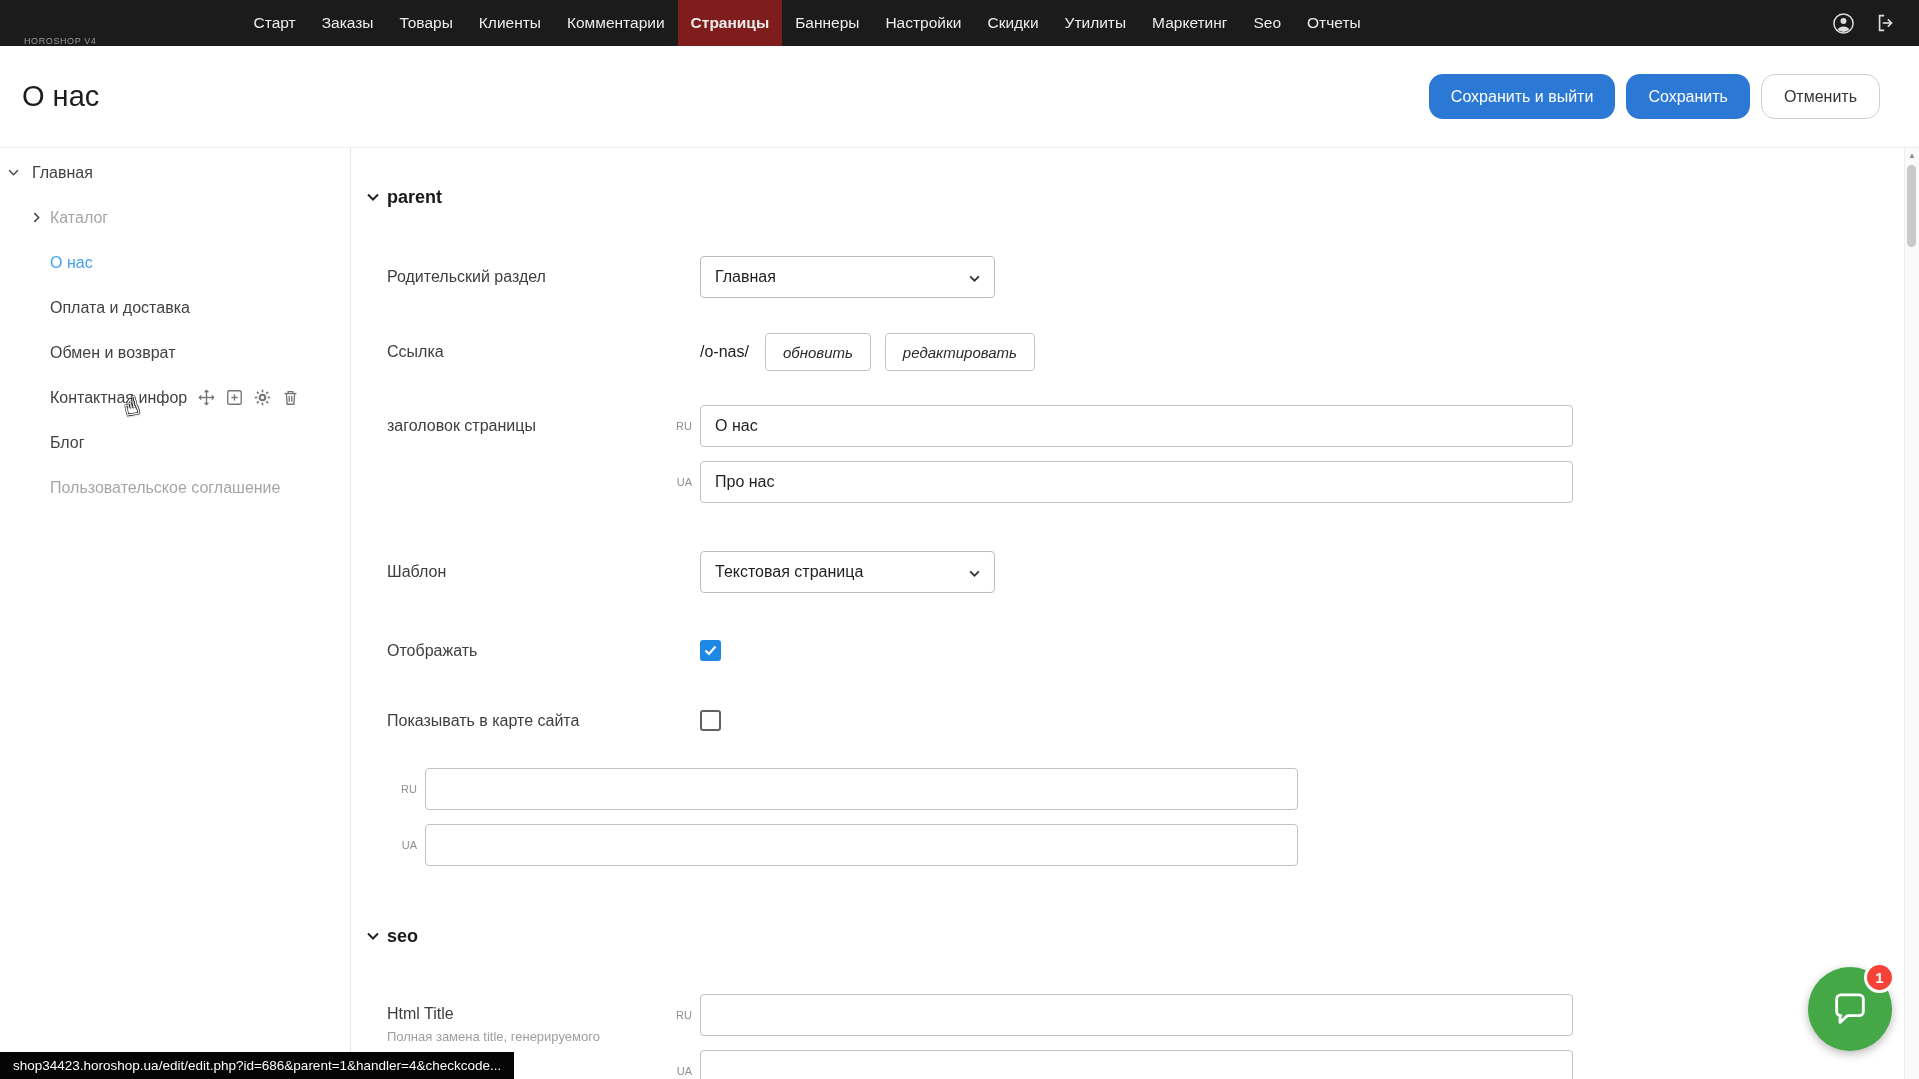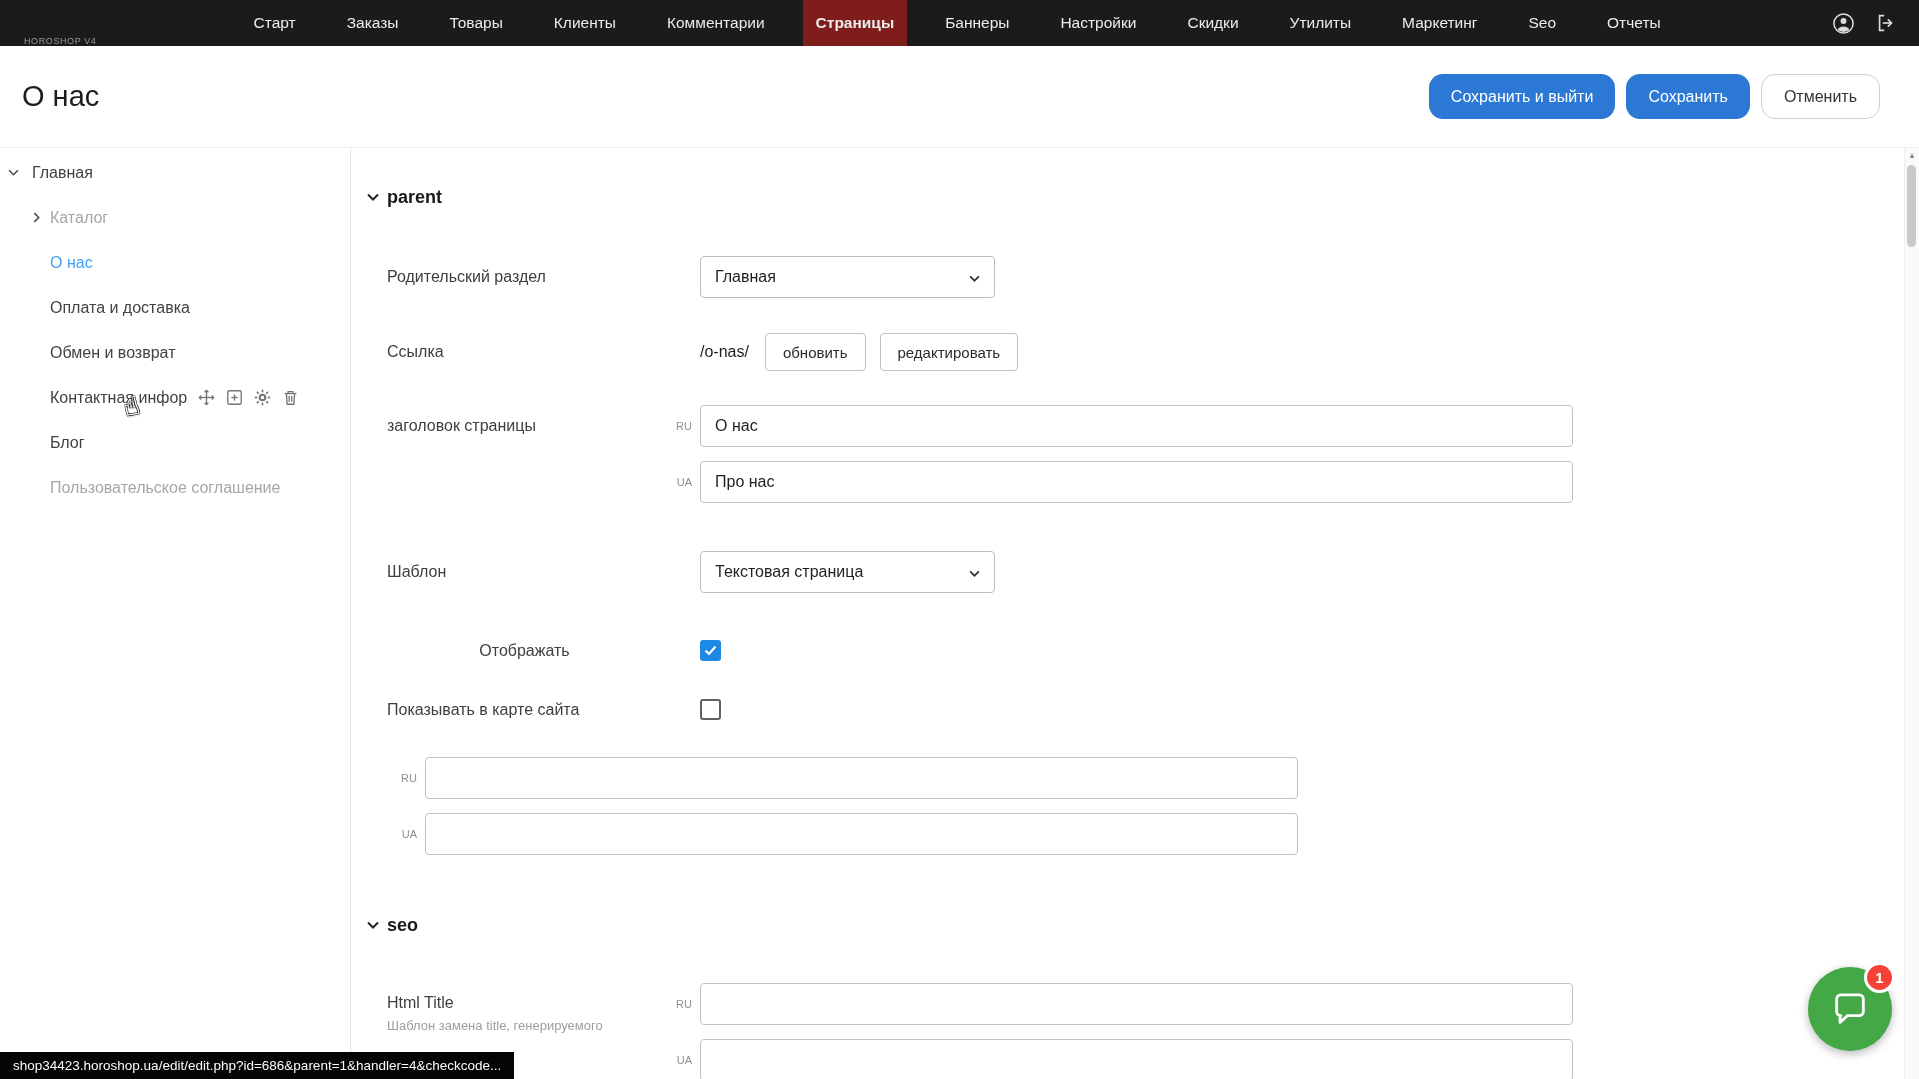--- a/index.html
+++ b/index.html
@@ -5,21 +5,21 @@
   html,body{margin:0;padding:0;}
   body{
     width:1919px;height:1079px;position:relative;overflow:hidden;background:#fff;
     font-family:"Liberation Sans","DejaVu Sans",sans-serif;color:#1f1f1f;
   }
   
   .topbar{position:absolute;top:0;left:0;right:0;height:46px;background:#1b1b1b;display:flex;align-items:stretch;z-index:30;}
   .brand{margin-left:24px;margin-right:44px;display:flex;flex-direction:column;justify-content:space-between;line-height:1.15;margin-top:36px;}
   .brand-small{font-size:9px;color:#9a9a9a;letter-spacing:.6px;}
   .brand-main{font-size:15px;font-weight:bold;color:#fff;}
-  .topnav{display:flex;align-items:stretch;gap:25px;}
+  .topnav{display:flex;align-items:stretch;}
   .nav-item{display:flex;align-items:center;padding:0 13px;font-size:15.5px;color:#ececec;cursor:pointer;white-space:nowrap;}
   .nav-item.active{background:#7f1d1d;font-weight:bold;}
   .top-icons{margin-left:auto;margin-right:22px;display:flex;gap:20px;align-items:center;}
   .top-icons svg{display:block;}
   
   .header{position:absolute;top:46px;left:0;right:0;height:101px;background:#fff;display:flex;align-items:center;z-index:20;}
   .page-title{margin-left:22px;font-size:29px;font-weight:400;color:#1d1d1d;}
   .header-buttons{margin-left:auto;margin-right:39px;display:flex;gap:11px;}
   .btn{height:45px;border-radius:14px;font-size:16px;display:flex;align-items:center;justify-content:center;padding:0 22px;cursor:pointer;border:none;font-family:inherit;}
   .btn-blue{background:#2b79d4;color:#fff;}
@@ -48,26 +48,26 @@
   .form-row{display:flex;align-items:center;margin-left:20px;}
   .form-row.top{align-items:flex-start;}
   .form-label{width:275px;font-size:16px;color:#3e3e3e;flex-shrink:0;}
   .top .form-label{padding-top:11px;}
   .badge-slot{width:30px;margin-right:8px;display:flex;justify-content:flex-end;align-items:center;font-size:11px;color:#8f8f8f;flex-shrink:0;}
   .stack{display:flex;flex-direction:column;gap:14px;}
   .input-line{display:flex;align-items:center;}
   .text-input{width:873px;height:42px;border:1px solid #c2c2c2;border-radius:4px;padding:0 14px;font-size:16px;color:#1f1f1f;box-sizing:border-box;font-family:inherit;outline:none;background:#fff;}
   .select{width:295px;height:42px;border:1px solid #bdbdbd;border-radius:4px;display:flex;align-items:center;justify-content:space-between;padding:0 14px;font-size:16px;color:#1f1f1f;background:#fff;box-sizing:border-box;cursor:pointer;}
   .link-path{font-size:16px;color:#222;margin-right:16px;}
-  .mini-btn{height:38px;padding:0 17px;background:#fff;border:1px solid #c2c2c2;border-radius:4px;font-size:15px;color:#2b2b2b;margin-right:14px;cursor:pointer;font-family:inherit;}
+  .mini-btn{height:38px;padding:0 17px;background:#fff;border:1px solid #c2c2c2;border-radius:4px;font-size:15px;color:#2b2b2b;margin-right:14px;cursor:pointer;font-family:inherit;font-style:italic;}
   .checkbox{width:21px;height:21px;border-radius:3px;box-sizing:border-box;cursor:pointer;}
   .checkbox.checked{background:#1e88e5;display:flex;align-items:center;justify-content:center;}
   .checkbox.unchecked{border:2px solid #616161;background:#fff;}
   .hint{font-size:13px;color:#9e9e9e;margin-top:6px;line-height:1.2;white-space:nowrap;}
-  .mb48{margin-bottom:48px;} .mb47{margin-bottom:47px;} .mb49{margin-bottom:38px;text-align:center;}
+  .mb48{margin-bottom:48px;} .mb47{margin-bottom:47px;} .mb49{margin-bottom:49px;}
   .mb35{margin-bottom:35px;} .mb34{margin-bottom:34px;} .mb37{margin-bottom:37px;} .mb59{margin-bottom:59px;}
   
   .statusbar{position:absolute;left:0;bottom:0;height:27px;background:#050505;color:#fcfcfc;font-size:13.5px;line-height:27px;padding:0 13px;z-index:40;white-space:nowrap;}
   
   .chat{position:absolute;width:84px;height:84px;border-radius:50%;background:#43a845;right:27px;bottom:28px;display:flex;align-items:center;justify-content:center;box-shadow:0 3px 10px rgba(0,0,0,.28);z-index:40;cursor:pointer;}
   .chat-badge{position:absolute;top:-5px;right:-3px;width:31px;height:31px;background:#f44336;border:3px solid #fff;border-radius:50%;color:#fff;font-size:15px;font-weight:bold;display:flex;align-items:center;justify-content:center;box-sizing:border-box;}
   
   .scrollbar{position:absolute;top:148px;right:0;width:14px;bottom:0;background:#fafafa;border-left:1px solid #ededed;z-index:25;}
   .scroll-up{height:15px;display:flex;align-items:center;justify-content:center;color:#8a8a8a;font-size:8px;}
   .scroll-thumb{position:absolute;top:17px;left:2px;width:9px;height:82px;background:#c9c9c9;border-radius:6px;cursor:grab;}
@@ -291,21 +291,21 @@
       <svg width="12" height="8" viewBox="0 0 12 8" fill="none" stroke="#222" stroke-width="2">
           <path d="M1 1.5 L6 6.5 L11 1.5"></path>
         </svg>
     </span>
     <span>seo</span>
   </div>
 
   <div class="form-row top">
     <div class="form-label">
       <div>Html Title</div>
-      <div class="hint">Шаблон замена title, генерируемого</div>
+      <div class="hint">Полная замена title, генерируемого</div>
     </div>
     <div class="stack">
       <div class="input-line">
         <span class="badge-slot">RU</span>
         <input class="text-input" type="text" style="">
       </div>
       <div class="input-line">
         <span class="badge-slot">UA</span>
         <input class="text-input" type="text" style="">
       </div>

